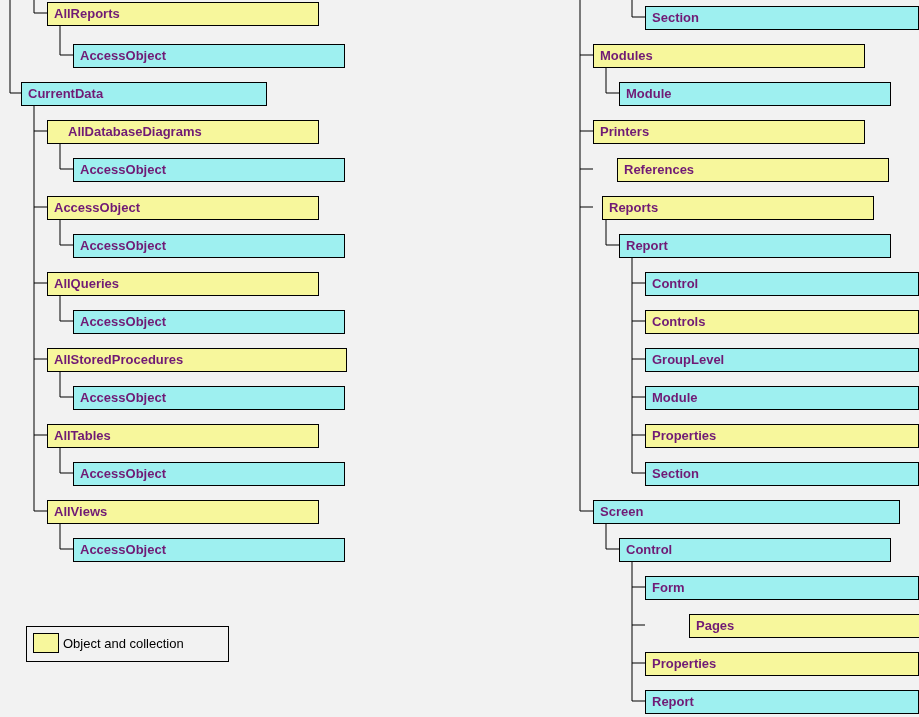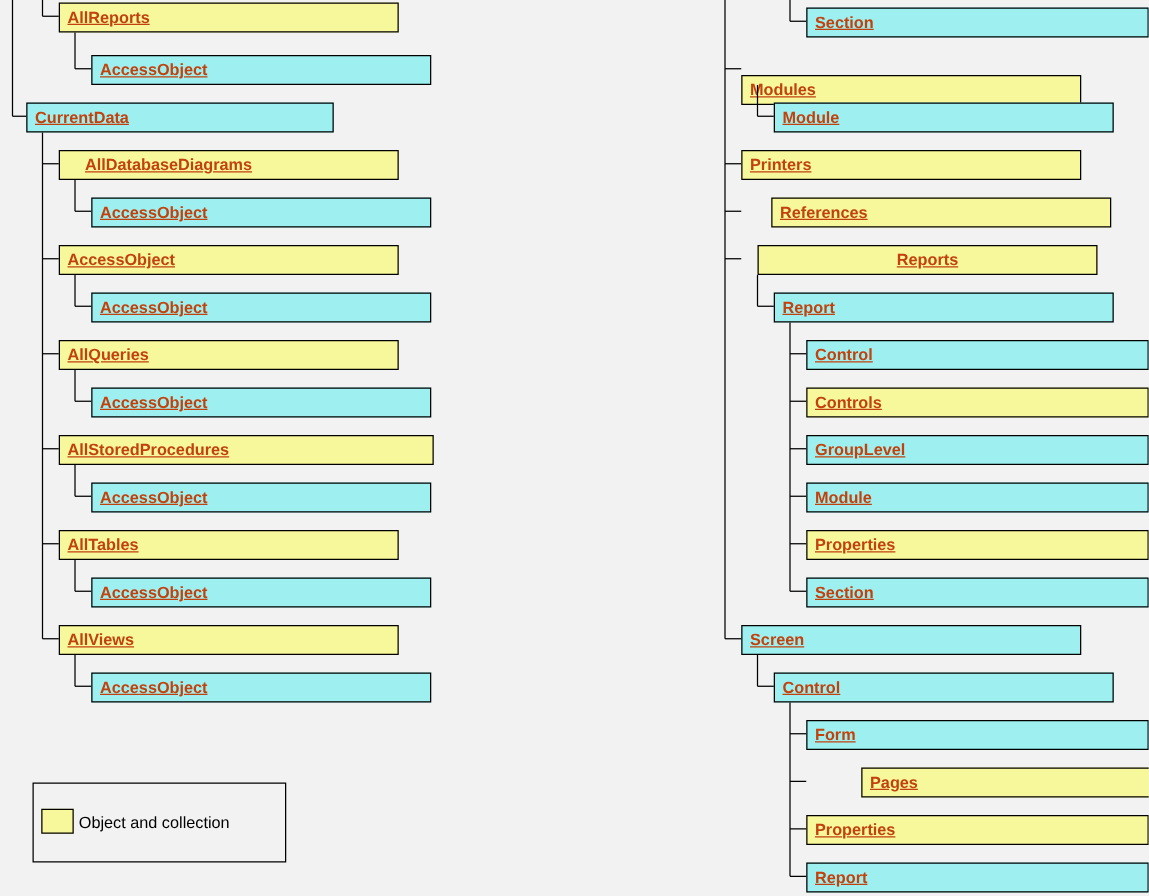--- a/index.html
+++ b/index.html
@@ -11,42 +11,41 @@
     font-size: 13px;
     width: 919px;
     height: 717px;
     overflow: hidden;
     position: relative;
   }
   .box {
     border: 1px solid #000;
     padding: 3px 6px 3px 6px;
     font-weight: bold;
-    color: #c2410c;
+    color: #701a75;
     white-space: nowrap;
     line-height: 1.2;
     display: inline-block;
-    text-decoration: underline;
   }
   .collection { background: #f7f79c; } 
   .object     { background: #9ef0f0; } 
   svg.lines { position:absolute; top:0; left:0; pointer-events:none; }
   .place { position:absolute; }
 
   
   .legend {
     position:absolute;
     left: 26px;
     top: 626px;
     width: 203px;
     border: 1px solid #000;
     background: #f2f2f2;
     padding: 4px 6px 6px 6px;
   }
-  .legend-row { display:flex; align-items:center; gap:4px; margin:16px 0; }
+  .legend-row { display:flex; align-items:center; gap:4px; margin:2px 0; }
   .swatch {
     width: 26px; height: 20px; border:1px solid #000;
   }
   .sw-yellow { background:#f7f79c; }
   .sw-cyan   { background:#9ef0f0; }
   .legend-text { font-size: 13px; font-weight: normal; }
 </style>
 </head>
 <body>
 
@@ -68,36 +67,36 @@
 <div class="place" style="left:73px; top:386px; width:272px;"><div class="box object" style="width:272px;">AccessObject</div></div>
 
 <div class="place" style="left:47px; top:424px; width:272px;"><div class="box collection" style="width:272px;">AllTables</div></div>
 <div class="place" style="left:73px; top:462px; width:272px;"><div class="box object" style="width:272px;">AccessObject</div></div>
 
 <div class="place" style="left:47px; top:500px; width:272px;"><div class="box collection" style="width:272px;">AllViews</div></div>
 <div class="place" style="left:73px; top:538px; width:272px;"><div class="box object" style="width:272px;">AccessObject</div></div>
 
 <div class="place" style="left:645px; top:6px;  width:274px;"><div class="box object" style="width:274px;">Section</div></div>
 
-<div class="place" style="left:593px; top:44px; width:272px;"><div class="box collection" style="width:272px;margin-top:16px;">Modules</div></div>
+<div class="place" style="left:593px; top:44px; width:272px;"><div class="box collection" style="width:272px;">Modules</div></div>
 <div class="place" style="left:619px; top:82px; width:272px;"><div class="box object" style="width:272px;">Module</div></div>
 
 <div class="place" style="left:593px; top:120px; width:324px;"><div class="box collection" style="width:272px;">Printers</div></div>
 <div class="place" style="left:593px; top:158px; width:272px;padding-left:24px;"><div class="box collection" style="width:272px;">References</div></div>
-<div class="place" style="left:586px; top:196px; width:312px;text-align:center;"><div class="box collection" style="width:272px;">Reports</div></div>
+<div class="place" style="left:602px; top:196px; width:312px;"><div class="box collection" style="width:272px;">Reports</div></div>
 <div class="place" style="left:619px; top:234px; width:272px;"><div class="box object" style="width:272px;">Report</div></div>
 
 <div class="place" style="left:645px; top:272px; width:274px;"><div class="box object" style="width:274px;">Control</div></div>
 <div class="place" style="left:645px; top:310px; width:274px;border-radius:10px;"><div class="box collection" style="width:274px;">Controls</div></div>
 <div class="place" style="left:645px; top:348px; width:274px;"><div class="box object" style="width:274px;">GroupLevel</div></div>
 <div class="place" style="left:645px; top:386px; width:274px;"><div class="box object" style="width:274px;">Module</div></div>
 <div class="place" style="left:645px; top:424px; width:274px;"><div class="box collection" style="width:274px;">Properties</div></div>
 <div class="place" style="left:645px; top:462px; width:274px;"><div class="box object" style="width:274px;">Section</div></div>
 
-<div class="place" style="left:593px; top:500px; width:272px;"><div class="box object" style="width:272px;">Screen</div></div>
+<div class="place" style="left:593px; top:500px; width:272px;"><div class="box object" style="width:307px;">Screen</div></div>
 <div class="place" style="left:619px; top:538px; width:272px;"><div class="box object" style="width:272px;">Control</div></div>
 
 <div class="place" style="left:645px; top:576px; width:274px;"><div class="box object" style="width:274px;">Form</div></div>
 <div class="place" style="left:645px; top:614px; width:274px;margin-left:44px;"><div class="box collection" style="width:274px;">Pages</div></div>
 <div class="place" style="left:645px; top:652px; width:274px;"><div class="box collection" style="width:274px;">Properties</div></div>
 <div class="place" style="left:645px; top:690px; width:274px;"><div class="box object" style="width:274px;">Report</div></div>
 
 <svg class="lines" width="919" height="717">
   <g stroke="#000" stroke-width="1" fill="none">
 

